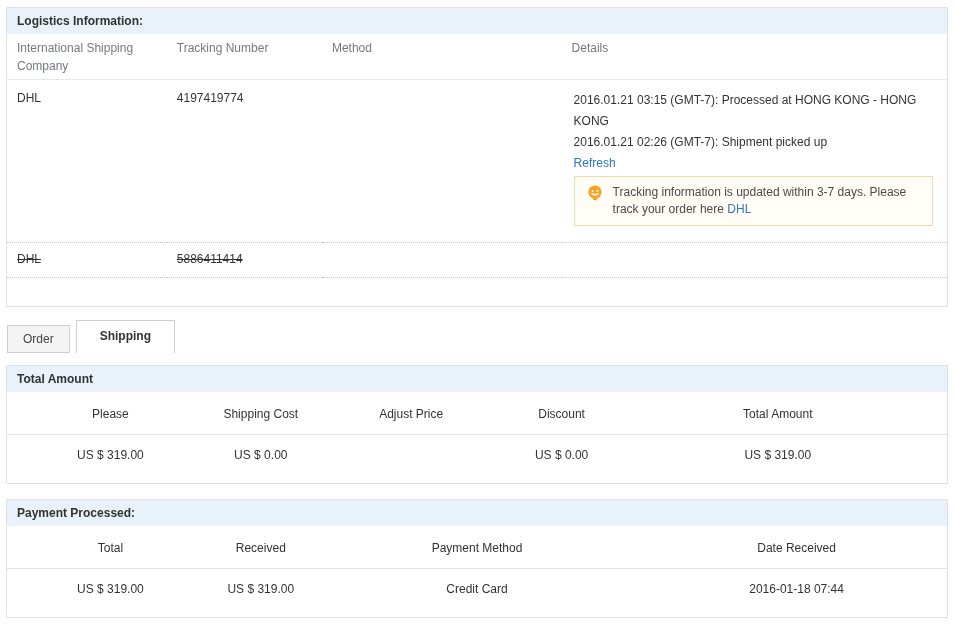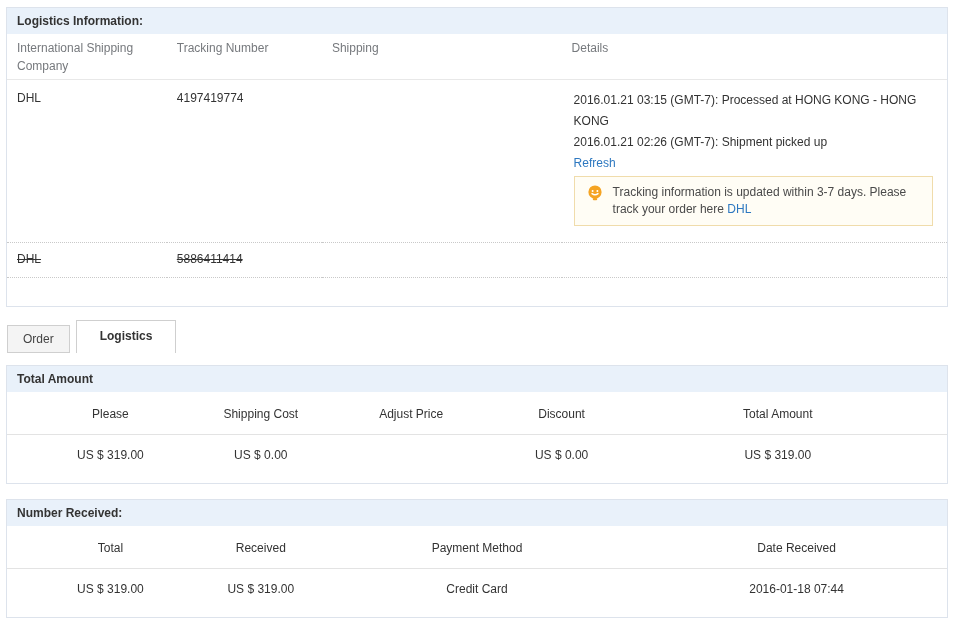--- a/index.html
+++ b/index.html
@@ -81,21 +81,21 @@
       <colgroup>
         <col style="width:17%">
           <col style="width:16.5%">
         <col style="width:25.5%">
           <col style="width:41%">
       </colgroup>
       <thead>
         <tr>
           <th>International Shipping Company</th>
           <th>Tracking Number</th>
-          <th>Shipping</th>
+          <th>Method</th>
           <th>Details</th>
         </tr>
       </thead>
       <tbody>
         <tr class="row-main">
           <td>DHL</td>
           <td>4197419774</td>
           <td></td>
           <td class="details-cell">
             <div class="event-line">2016.01.21 03:15 (GMT-7): Processed at HONG KONG - HONG KONG</div>
@@ -121,21 +121,21 @@
           <td></td>
           <td></td>
         </tr>
       </tbody>
     </table>
     <div class="panel-space"></div>
   </section>
 
   <div class="tabs">
     <div class="tab">Order</div>
-    <div class="tab active">Logistics</div>
+    <div class="tab active">Shipping</div>
   </div>
 
   <section class="panel amount-panel">
     <div class="panel-header">Total Amount</div>
     <table class="amount-table">
       <colgroup>
         <col style="width:22%">
           <col style="width:10%">
           <col style="width:22%">
         <col style="width:10%">
@@ -156,21 +156,21 @@
           <td>US $ 0.00</td>
           <td></td>
           <td>US $ 0.00</td>
           <td>US $ 319.00</td>
         </tr>
       </tbody>
     </table>
   </section>
 
   <section class="panel payment-panel">
-    <div class="panel-header">Number Received:</div>
+    <div class="panel-header">Payment Processed:</div>
     <table class="amount-table">
       <colgroup>
         <col style="width:22%">
           <col style="width:10%">
         <col style="width:36%">
           <col style="width:32%">
       </colgroup>
       <thead>
         <tr>
           <th>Total</th>

